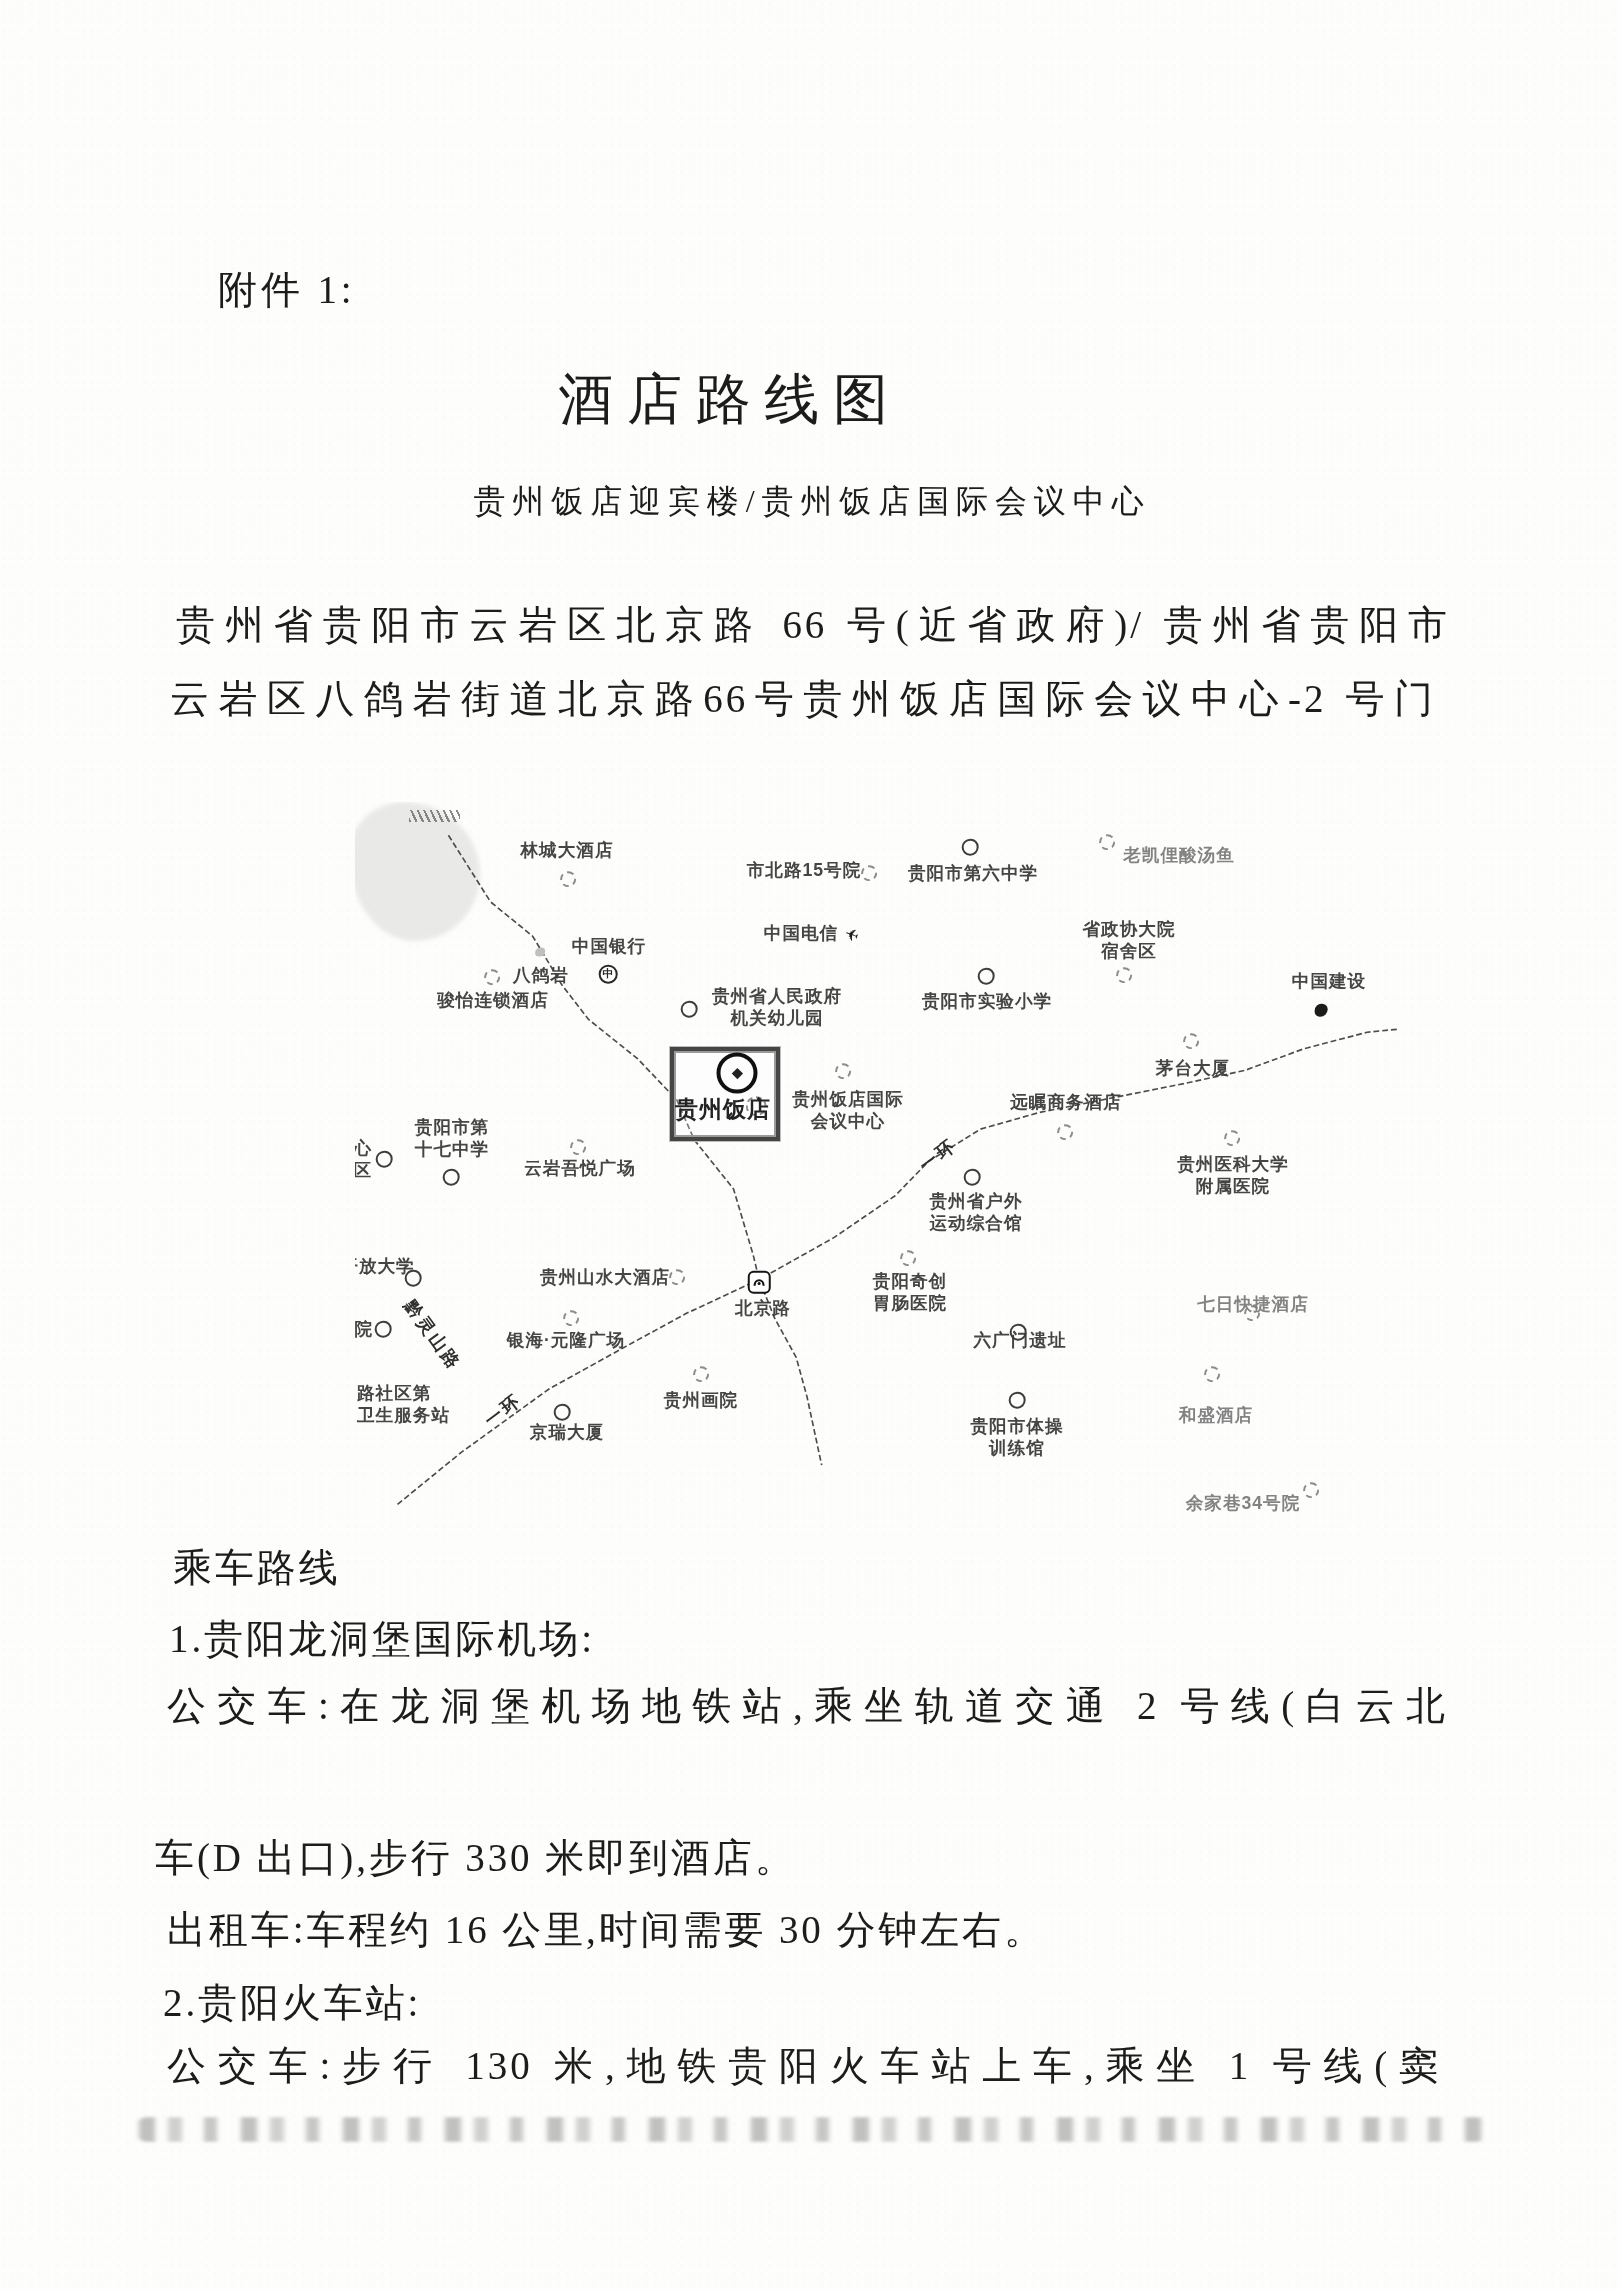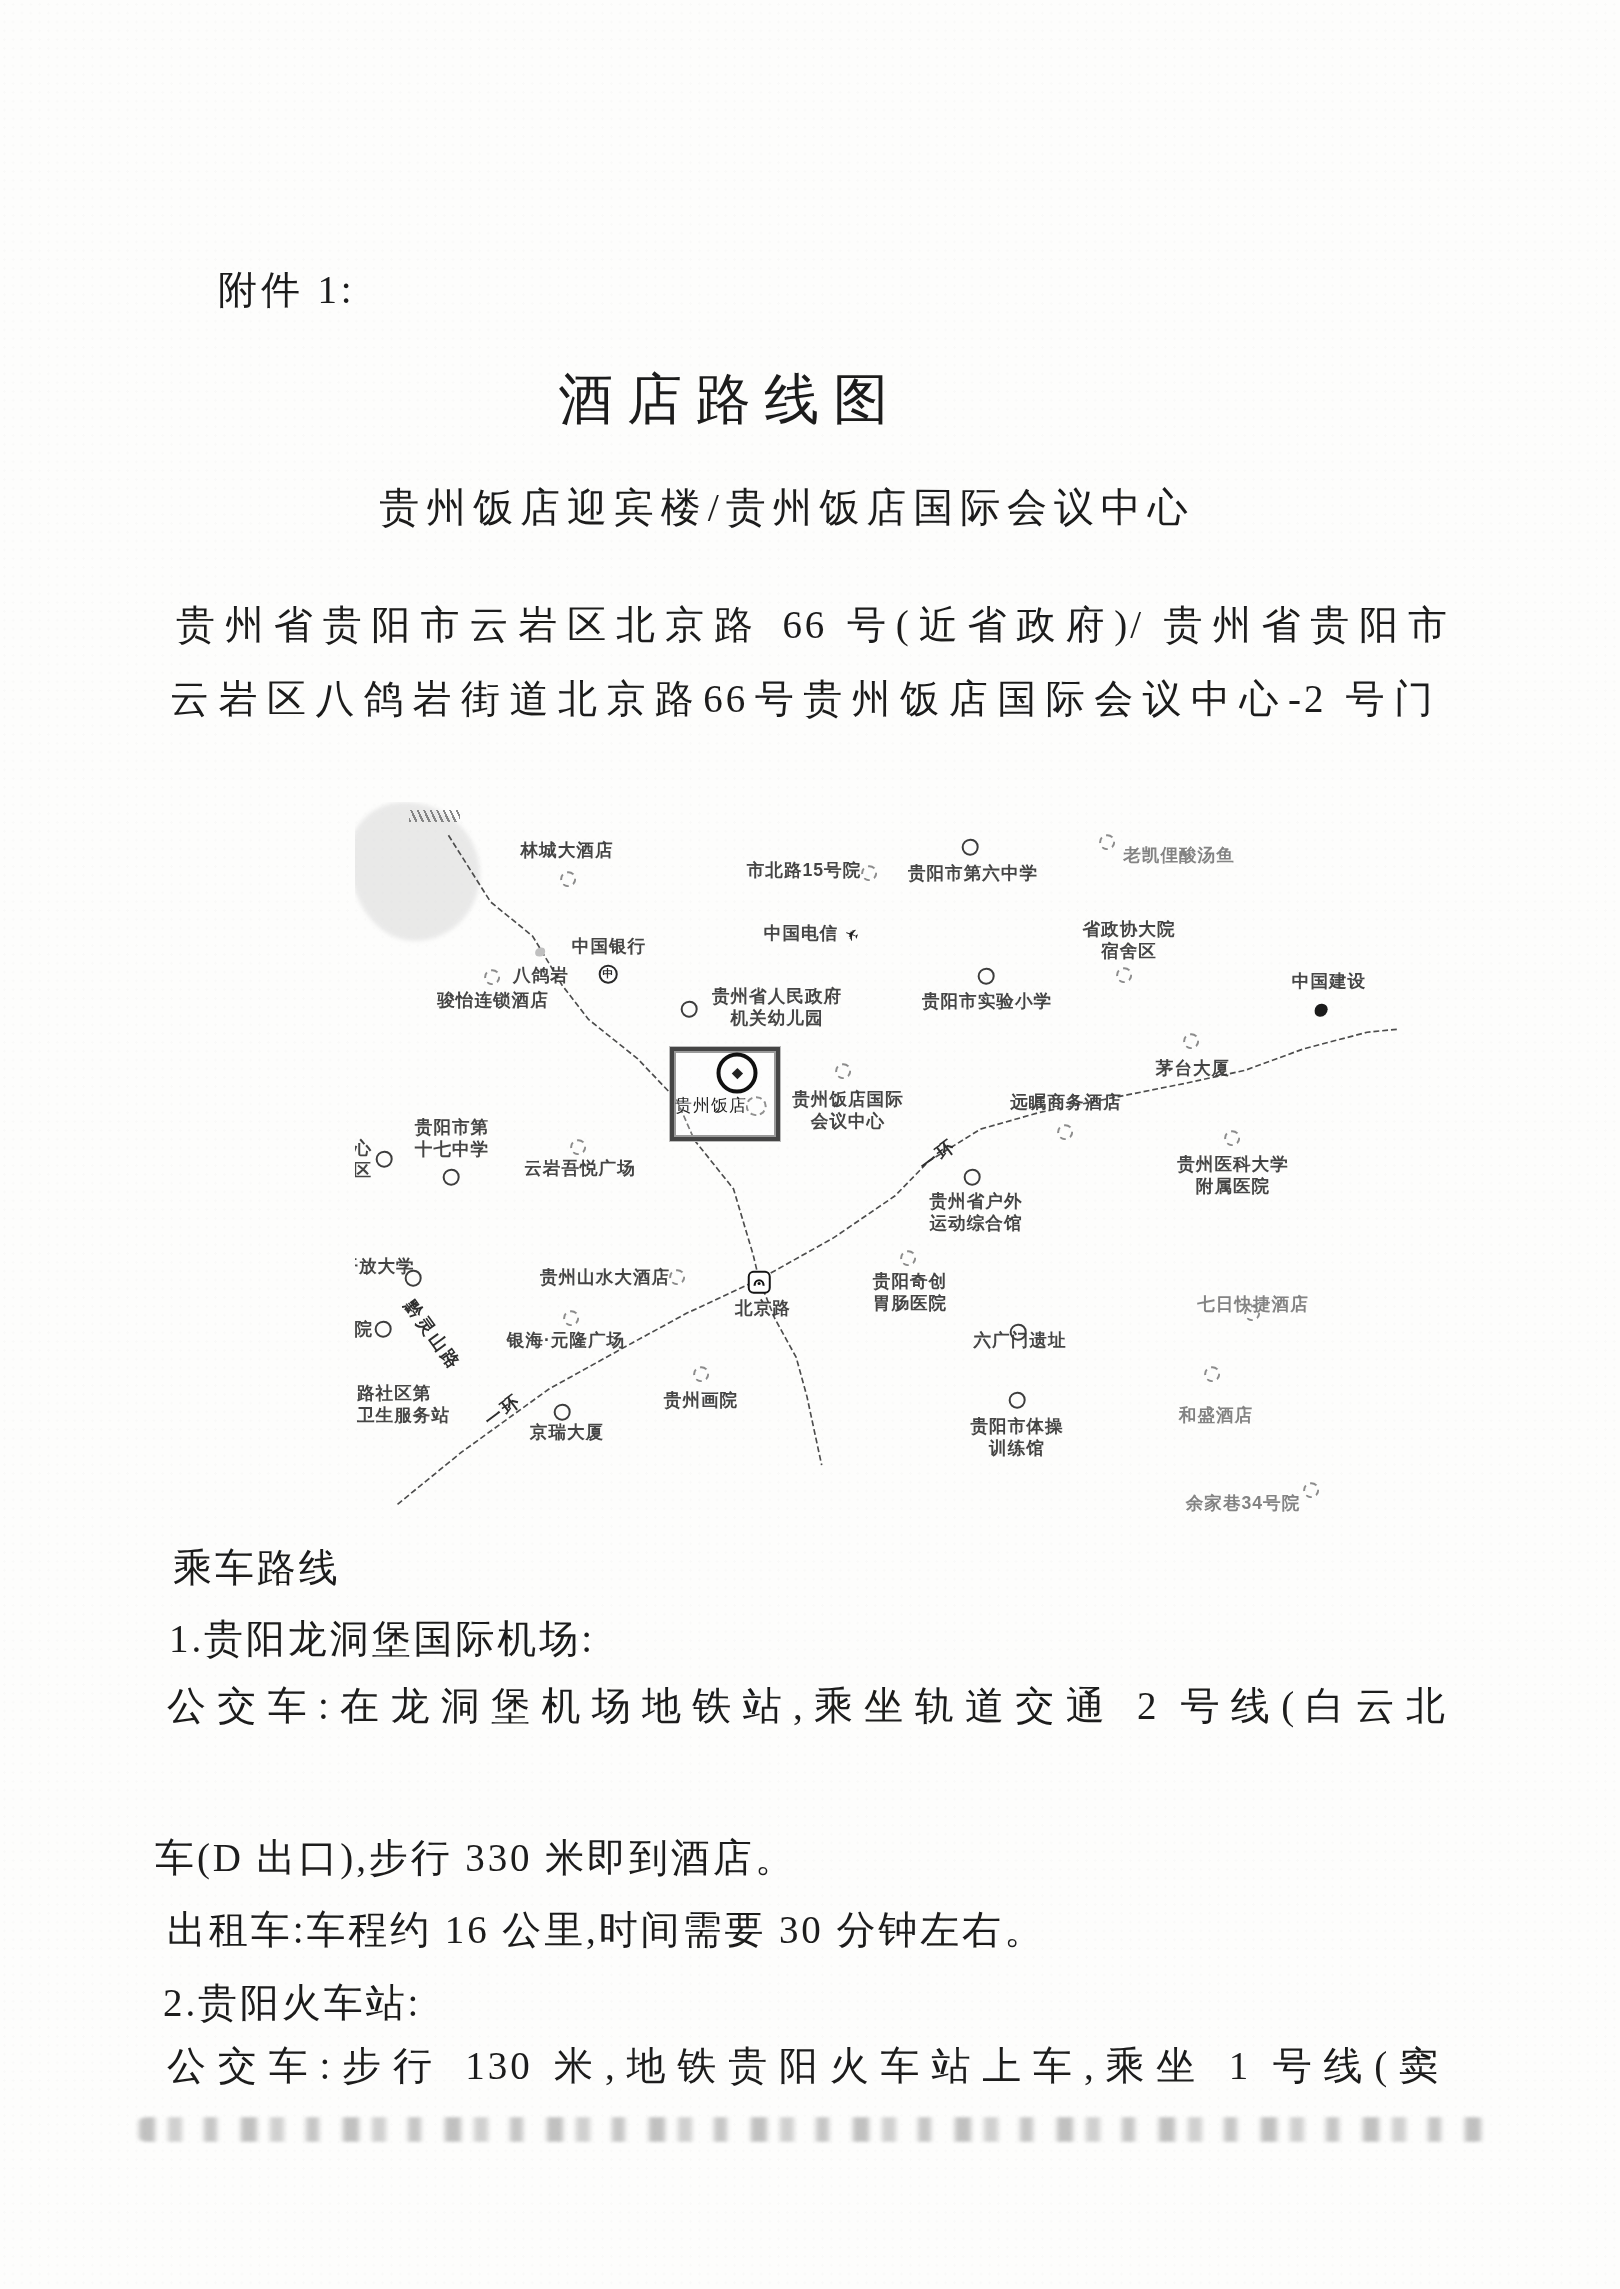--- a/index.html
+++ b/index.html
@@ -6,21 +6,21 @@
   .page{
     position:relative;width:1620px;height:2290px;background:#fdfdfc;
     font-family:"Liberation Serif","DejaVu Serif",serif;color:#1c1c1c;overflow:hidden;
     background-image:radial-gradient(rgba(0,0,0,0.015) 1px, transparent 1px);
     background-size:8.8px 8.8px;
   }
   
   .doc-text{position:absolute;white-space:nowrap;}
   .attachment{left:218px;top:263px;font-size:39px;letter-spacing:3.9px;}
   .title{left:730px;top:363px;transform:translateX(-50%);font-size:55px;font-weight:normal;letter-spacing:13.7px;}
-  .subtitle{left:787px;top:480px;transform:translateX(-50%);font-size:40px;letter-spacing:6.9px;}
+  .subtitle{left:812px;top:480px;transform:translateX(-50%);font-size:32px;letter-spacing:6.9px;}
   .jline{position:absolute;font-size:39px;letter-spacing:2.9px;white-space:normal;
          text-align:justify;text-align-last:justify;text-justify:inter-character;line-height:1.1;}
   .nline{position:absolute;font-size:39px;letter-spacing:2.9px;white-space:nowrap;}
   .addr1{left:176px;top:604px;width:1274px;}
   .addr2{left:162px;top:678px;width:1266px;margin-left:8px;}
   .dir-heading{left:173px;top:1541px;}
   .dl0{left:169px;top:1612px;}
   .dl1{left:167px;top:1685px;width:1281px;}
   .dl2{left:155px;top:1758px;width:1289px;}
   .dl3{left:155px;top:1831px;}
@@ -50,21 +50,21 @@
   .road-label{position:absolute;font-family:"Liberation Sans","DejaVu Sans",sans-serif;
               font-weight:700;font-size:17.6px;color:#2e2e2e;letter-spacing:2.9px;white-space:nowrap;}
   .hotel-box{position:absolute;box-sizing:border-box;border:4.9px solid #454545;
              box-shadow:inset 0 0 0 2px #9a9a9a, 0 0 0 1px #bdbdbd;background:rgba(255,255,255,.25);}
   .hotel-pin{position:absolute;width:33px;height:33px;border:4.9px solid #101010;border-radius:50%;
              transform:translate(-50%,-50%);display:flex;align-items:center;justify-content:center;}
   .hotel-pin i{width:7.8px;height:7.8px;background:#222;transform:rotate(45deg);display:block;}
   .hotel-small{position:absolute;width:16.7px;height:15.7px;border:2px dashed #909090;border-radius:50%;
                transform:translate(-50%,-50%);}
   .hotel-label{position:absolute;font-family:"Liberation Sans","DejaVu Sans",sans-serif;
-               font-weight:400;font-size:17px;color:#232323;letter-spacing:1px;white-space:nowrap;}
+               font-weight:700;font-size:23px;color:#232323;letter-spacing:1px;white-space:nowrap;}
   
   .smudge{position:absolute;left:139px;top:2109px;width:1345px;height:41px;opacity:.42;
           filter:blur(2.9px);transform:scaleY(.6);border-radius:7.8px;
           background:repeating-linear-gradient(90deg,#6f6f6f 0 15.7px,transparent 15.7px 29px,
                      #949494 29px 43px,transparent 43px 65px,#7d7d7d 65px 78px,transparent 78px 102px);}
 </style>
 </head>
 <body>
 
 <div class="page">

